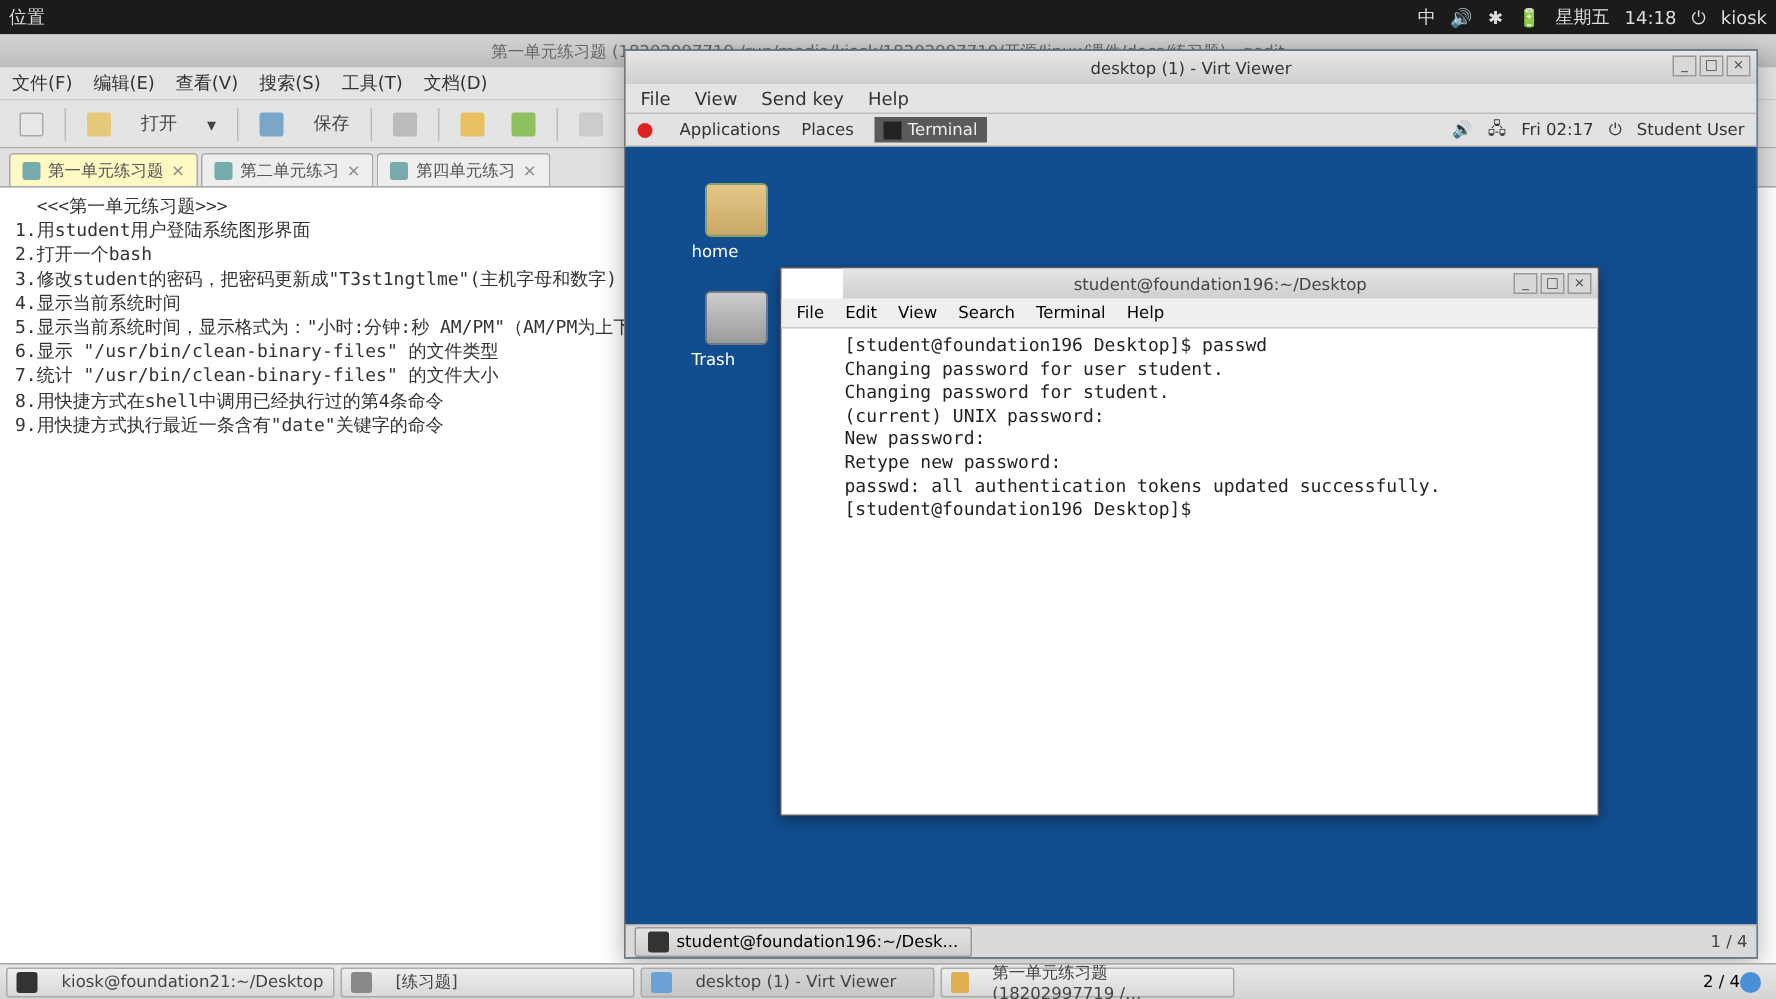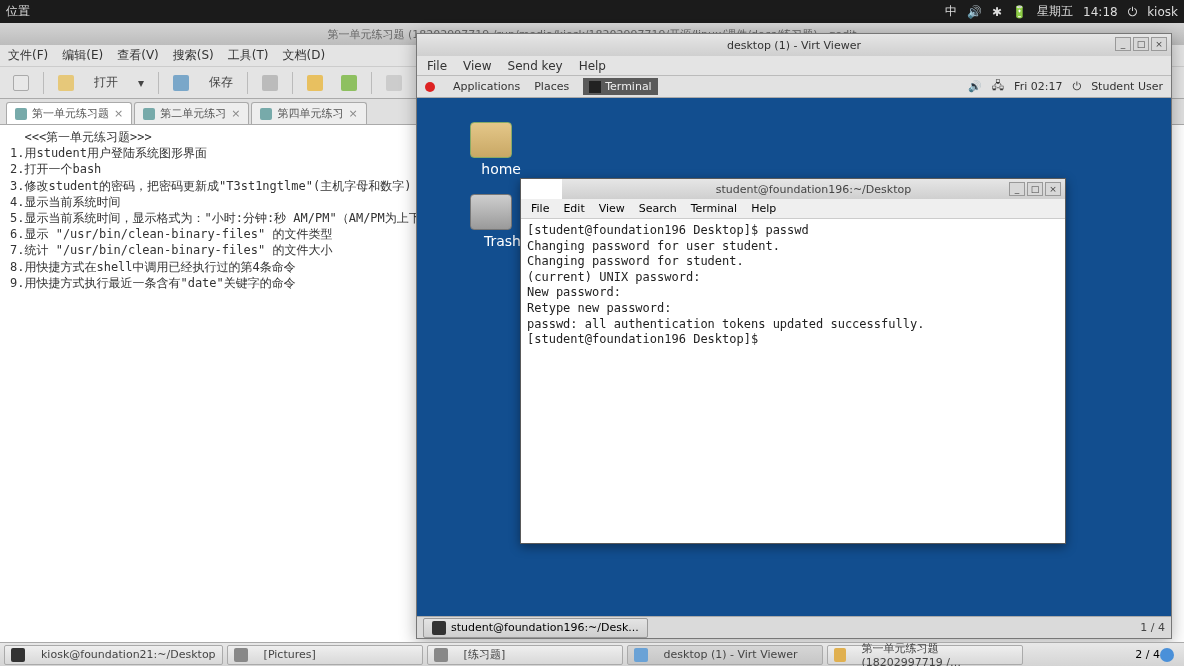--- a/index.html
+++ b/index.html
@@ -19,50 +19,50 @@
 .gedit-menu { height:22px; display:flex; align-items:center; gap:14px; padding:0 8px; color:#333; background:#e4e4e4; border-bottom:1px solid #ccc; }
 .gedit-toolbar { height:31px; display:flex; align-items:center; gap:4px; padding:0 6px; background:#e4e4e4; }
 .tb-btn { padding:3px 6px; display:flex; align-items:center; gap:20px; border:1px solid transparent; border-radius:3px; color:#444; }
 .tb-ico { width:16px; height:16px; display:inline-block; border-radius:2px; }
 .sep { width:1px; height:22px; background:#bbb; margin:0 3px; }
 
 
 .gedit-body { position:absolute; top:98px; left:0; right:0; bottom:24px; background:#fff; border-top:1px solid #aaa; }
 .tabs { height:26px; background:#e0e0e0; display:flex; align-items:flex-end; padding-left:6px; gap:2px; border-bottom:1px solid #aaa; }
 .tab { height:22px; background:#eee; border:1px solid #aaa; border-bottom:none; display:flex; align-items:center; gap:5px; padding:0 8px; font-size:11px; color:#555; border-radius:3px 3px 0 0; }
-.tab.active { background:#ffffff; }
+.tab.active { background:#fef9c3; }
 .tab-ico { width:12px; height:12px; background:#7aa; display:inline-block; border-radius:2px; }
 .tab-x { color:#888; font-size:11px; }
 .doc { padding:4px 10px; font-family:"DejaVu Sans Mono",monospace; font-size:12px; color:#333; line-height:1.35; white-space:pre; }
 
 
 .virt { position:absolute; top:33px; left:416px; width:756px; height:606px; background:#124e8f; border:1px solid #777; box-shadow:0 4px 16px rgba(0,0,0,.3); }
 .virt-titlebar { height:22px; background:linear-gradient(#e6e6e6,#cfcfcf); display:flex; align-items:center; justify-content:center; position:relative; font-size:11px; color:#333; }
 .win-ctrls { position:absolute; right:4px; top:3px; display:flex; gap:2px; }
 .win-btn { width:16px; height:14px; background:#d8d8d8; border:1px solid #999; font-size:9px; text-align:center; line-height:12px; color:#444; }
 .virt-menu { height:20px; background:#e4e4e4; display:flex; align-items:center; gap:16px; padding:0 10px; color:#333; font-size:12px; border-bottom:1px solid #bbb; }
 
 
 .guest-panel { height:22px; background:#e2e2e2; display:flex; align-items:center; padding:0 8px; color:#333; font-size:11px; border-bottom:1px solid #aaa; }
 .guest-panel .gl { display:flex; gap:14px; align-items:center; }
 .guest-panel .gr { margin-left:auto; display:flex; gap:10px; align-items:center; }
 .term-tab { background:#5a5a5a; color:#eee; padding:2px 6px; display:flex; align-items:center; gap:4px; }
 
 
 .guest-desk { position:absolute; top:64px; left:0; right:0; bottom:22px; background:#124e8f; }
-.desk-icon { position:absolute; left:44px; width:60px; text-align:right; color:#fff; font-size:14px; }
+.desk-icon { position:absolute; left:44px; width:60px; text-align:left; color:#fff; font-size:11px; }
 .desk-icon .glyph { width:42px; height:36px; margin:0 auto 3px; border-radius:4px; }
 .home-glyph { background:linear-gradient(#e4c789,#c9a865); border:1px solid #8a6; }
 .trash-glyph { background:linear-gradient(#cecece,#9a9a9a); border-radius:6px; border:1px solid #777; }
 
 
 .term { position:absolute; top:80px; left:103px; width:546px; height:366px; background:#fff; border:1px solid #5a5a5a; box-shadow:0 3px 10px rgba(0,0,0,.4); }
 .term-title { height:20px; background:linear-gradient(#e6e6e6,#cfcfcf); display:flex; align-items:center; justify-content:center; font-size:11px; color:#444; position:relative;margin-left:41px; }
 .term-menu { height:20px; background:#efefef; display:flex; align-items:center; gap:14px; padding:0 10px; font-size:11px; border-bottom:1px solid #ccc; }
-.term-body { padding:4px 6px; font-family:"DejaVu Sans Mono",monospace; font-size:12px; color:#222; white-space:pre; line-height:1.3; }
+.term-body { padding:4px 6px; font-family:"DejaVu Sans Mono",monospace; font-size:12px; color:#222; white-space:pre; line-height:1.3;margin-left:36px; }
 
 
 .guest-task { position:absolute; left:0; right:0; bottom:0; height:22px; background:#dadada; border-top:1px solid #aaa; display:flex; align-items:center; padding:0 6px; font-size:11px; }
 .guest-task .btn { background:linear-gradient(#e4e4e4,#cfcfcf); border:1px solid #999; padding:2px 8px; display:flex; align-items:center; gap:5px; border-radius:2px; }
 .guest-task .ws { margin-left:auto; color:#444; }
 
 
 .host-task { position:absolute; left:0; right:0; bottom:0; height:24px; background:linear-gradient(#e8e8e8,#d4d4d4); border-top:1px solid #aaa; display:flex; align-items:center; padding:0 4px; gap:4px; font-size:11px; }
 .host-task .tbtn { flex:0 0 196px; height:20px; background:linear-gradient(#efefef,#d8d8d8); border:1px solid #aaa; display:flex; align-items:center; gap:16px; padding:0 6px; color:#444; border-radius:2px; }
 .host-task .tbtn.active { background:linear-gradient(#d6d6d6,#c6c6c6); }
@@ -254,24 +254,20 @@
   </div>
 </div>
 
 <div class="host-task">
   <span class="tbtn">
       <span class="tico" style="background:#333"></span>
       <span>kiosk@foundation21:~/Desktop</span>
     </span>
   <span class="tbtn">
       <span class="tico" style="background:#888"></span>
-      <span>[Pictures]</span>
-    </span>
-  <span class="tbtn">
-      <span class="tico" style="background:#888"></span>
       <span>[练习题]</span>
     </span>
   <span class="tbtn active">
       <span class="tico" style="background:#6aa2d6"></span>
       <span>desktop (1) - Virt Viewer</span>
     </span>
   <span class="tbtn">
       <span class="tico" style="background:#e0b050"></span>
       <span>第一单元练习题 (18202997719 /…</span>
     </span>

